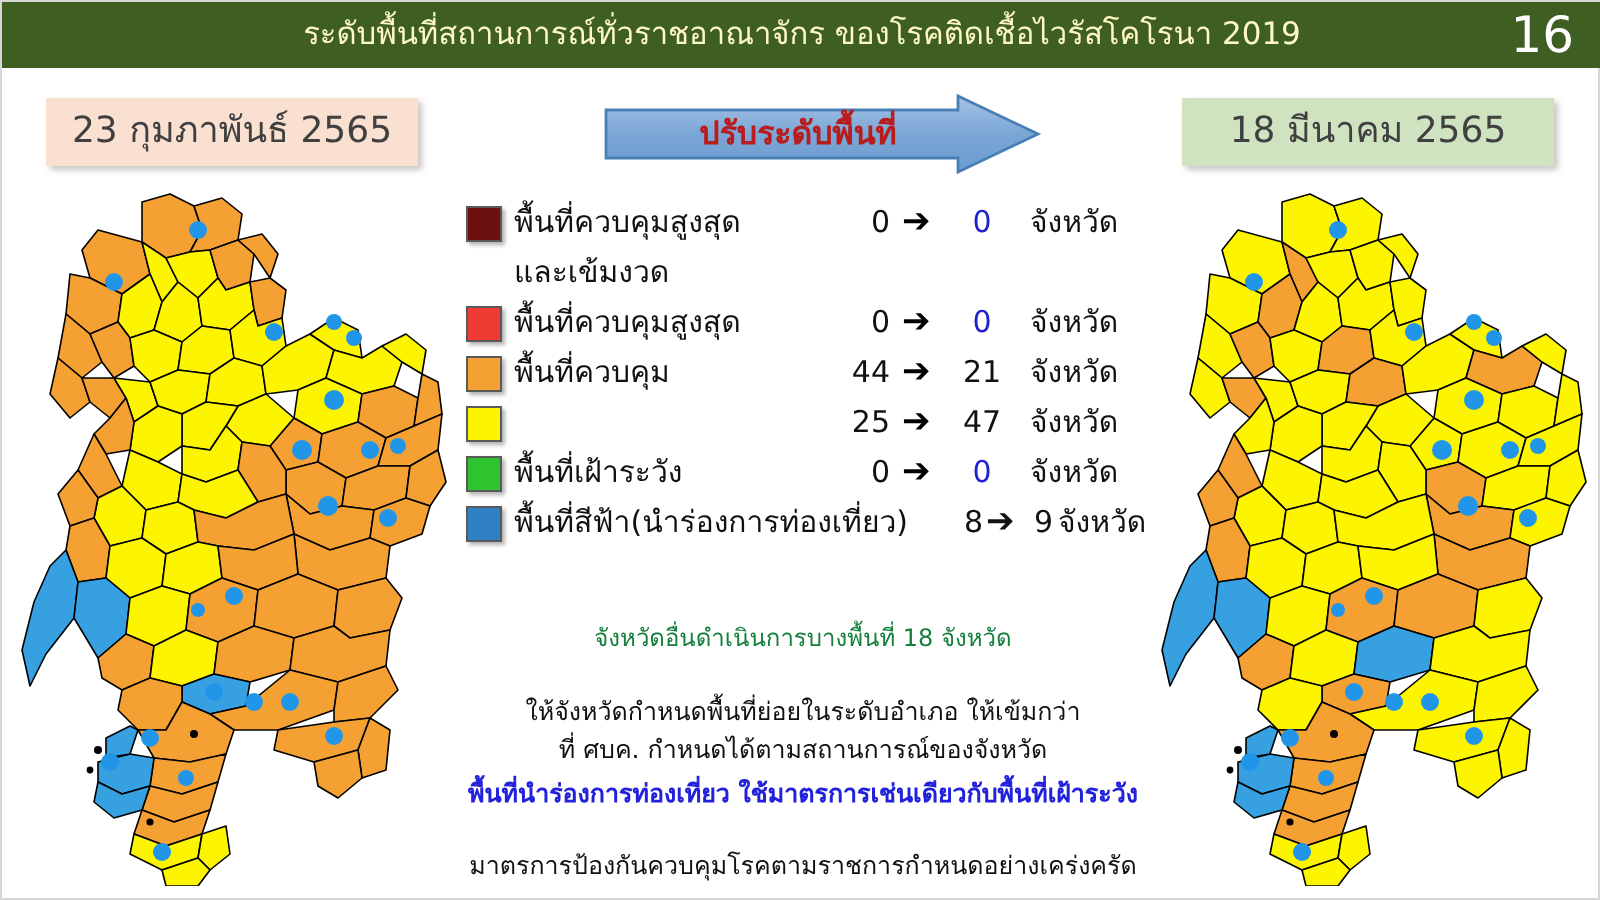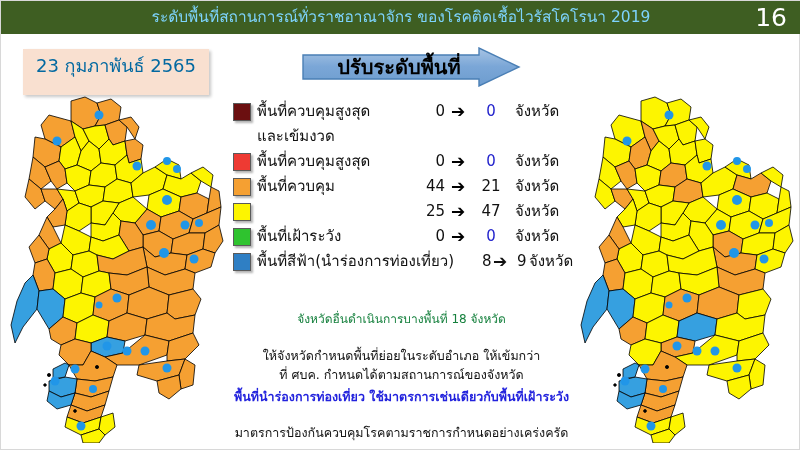--- a/index.html
+++ b/index.html
@@ -17,45 +17,45 @@
   }
 
   
   #header{
     position:absolute;left:0;top:0;width:800px;height:33px;
     background:#3e5e22;
   }
   #header-title{
     position:absolute;left:0;top:0;width:800px;height:33px;
     line-height:33px;text-align:center;
-    color:#7dd3fc;font-size:15.5px;white-space:nowrap;
+    color:#fef9c3;font-size:15.5px;white-space:nowrap;
   }
   #page-number{
     position:absolute;right:14px;top:2px;
     color:#ffffff;font-size:25px;line-height:30px;font-weight:400;
   }
 
   
   .date-pill{
-    position:absolute;top:48px;height:46px;line-height:34px;
-    text-align:center;font-size:18px;color:#0369a1;
+    position:absolute;top:48px;height:34px;line-height:34px;
+    text-align:center;font-size:18px;color:#404040;
     box-shadow:2px 2px 3px rgba(0,0,0,.22);
   }
   #date-left{ left:22px;width:186px;background:#f9e0d0; }
   #date-right{ left:590px;width:186px;background:#cfe3c0; }
 
   
   #arrow-banner{
     position:absolute;left:300px;top:46px;width:220px;height:40px;
   }
   #arrow-banner svg{display:block;}
   #arrow-label{
     position:absolute;left:0;top:0;width:196px;height:40px;
     line-height:40px;text-align:center;
-    font-size:20px;color:#000000;font-weight:bold;
+    font-size:16px;color:#b91c1c;font-weight:bold;
   }
 
   
   .map-wrap{
     position:absolute;top:92px;width:215px;height:350px;
   }
   #map-left{ left:8px; }
   #map-right{ left:578px; }
   .map-wrap svg{display:block;width:215px;height:350px;}
 
@@ -124,20 +124,21 @@
 <body>
 
 <div id="slide">
 
   <div id="header">
     <div id="header-title">ระดับพื้นที่สถานการณ์ทั่วราชอาณาจักร ของโรคติดเชื้อไวรัสโคโรนา 2019</div>
     <div id="page-number">16</div>
   </div>
 
   <div class="date-pill" id="date-left">23 กุมภาพันธ์ 2565</div>
+  <div class="date-pill" id="date-right">18 มีนาคม 2565</div>
 
   <div id="arrow-banner">
     <svg viewBox="0 0 220 40" width="220" height="40">
       <defs>
         <linearGradient id="arrgrad" x1="0" y1="0" x2="0" y2="1">
           <stop offset="0%" stop-color="#a8c4e4"></stop>
           <stop offset="48%" stop-color="#7ba7d7"></stop>
           <stop offset="100%" stop-color="#6d9ccf"></stop>
         </linearGradient>
       </defs>

